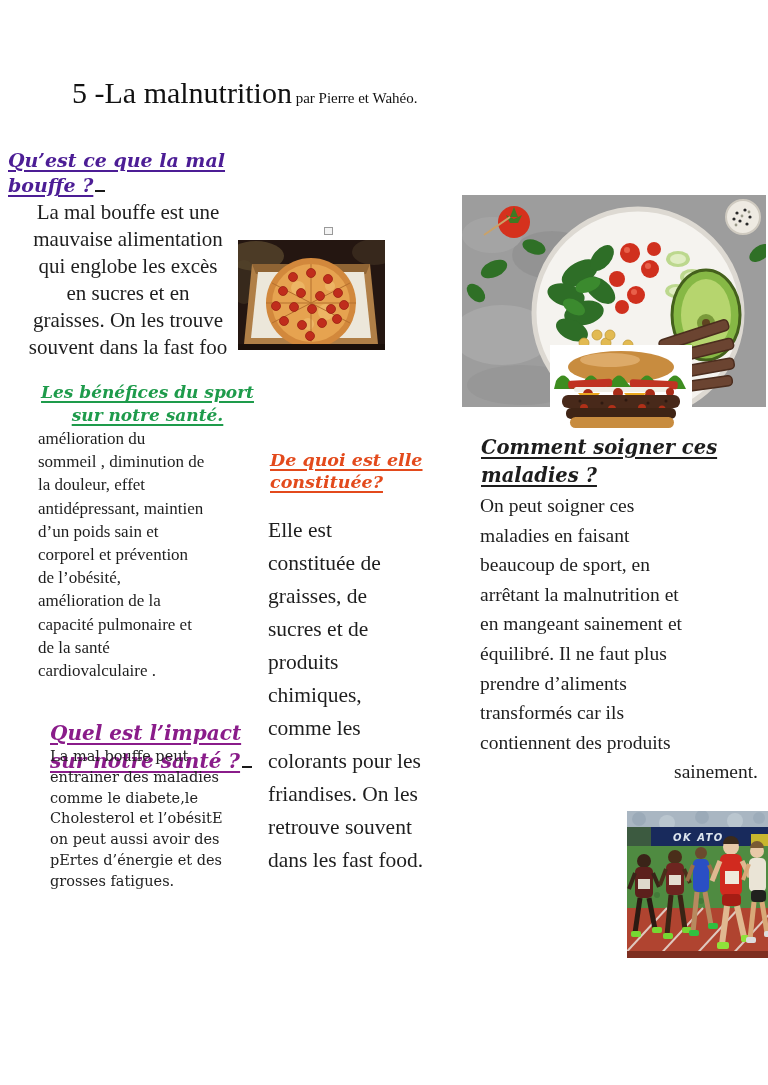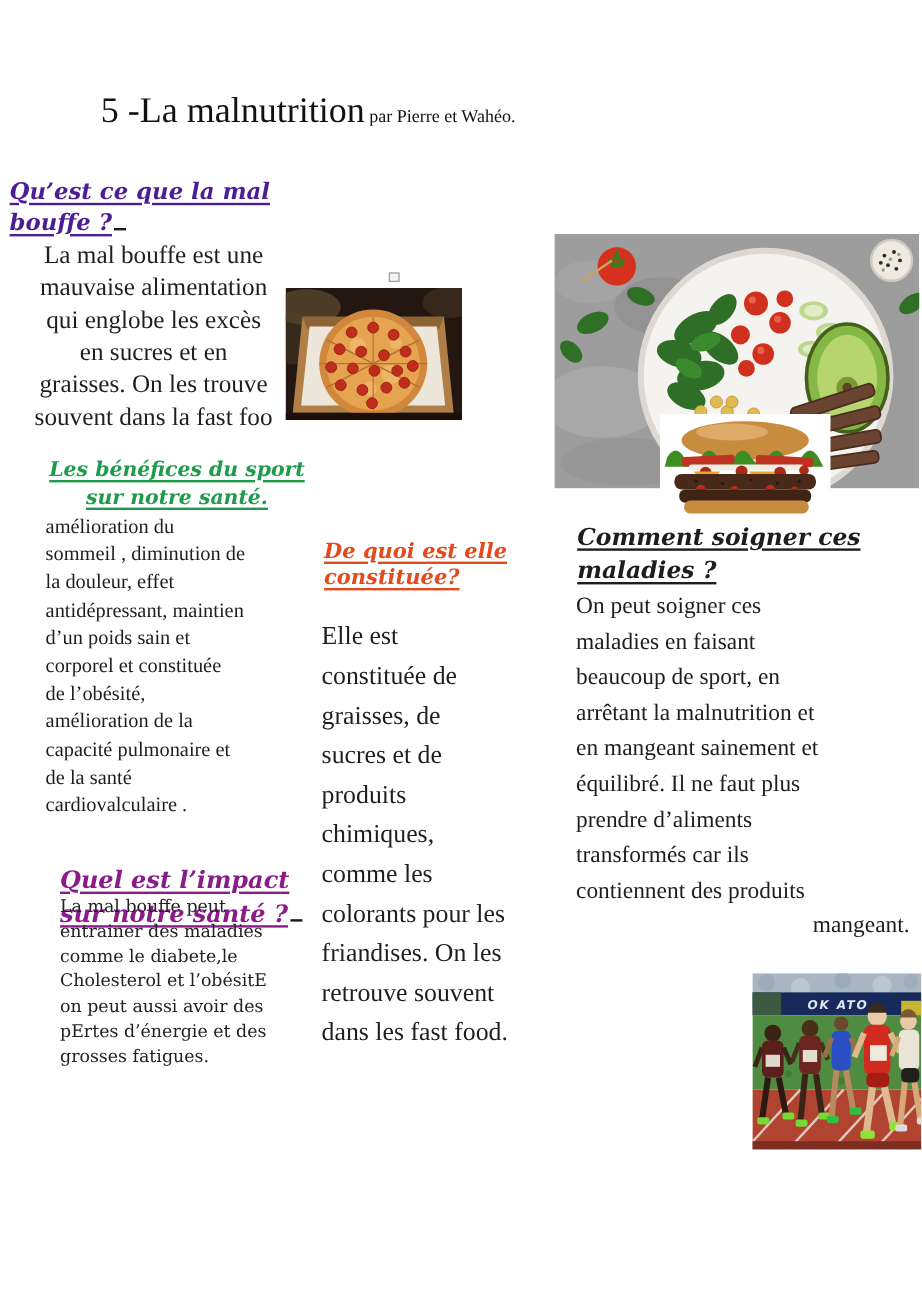--- a/index.html
+++ b/index.html
@@ -17,21 +17,21 @@
   .hd-orange{color:#e34a1c;font-size:17.5px;line-height:22px;}
   .hd-dark{color:#1d1d1d;font-size:19.5px;line-height:28px;}
   .tail::after{content:"";display:inline-block;width:10px;height:0.95em;
       border-bottom:2.5px solid #1a1a1a;margin-left:2px;}
   
   .b1{font-size:21px;line-height:27px;text-align:center;}
   .b2{font-size:17px;line-height:23.2px;}
   .b3{font-family:"DejaVu Serif",serif;font-size:14.5px;line-height:20.8px;color:#222;}
   .b4{font-size:21.5px;line-height:33px;margin-top:21px;}
   .b5{font-size:19.5px;line-height:29.6px;}
-  .title-main{font-size:30px;color:#111;margin-left:12px;}
+  .title-main{font-size:30px;color:#111;}
   .title-by{font-size:15px;color:#111;}
   .anchor-box{width:7px;height:6px;border:1px solid #9a9a9a;background:#f4f4f4;}
   svg{display:block;}
 </style>
 </head>
 <body>
 
 <div id="page">
 
   <div class="abs" style="left:72px;top:76px;width:560px;">
@@ -238,21 +238,21 @@
   </div>
 
   <div class="abs hd hd-green2" style="left:40px;top:381px;width:215px;text-align:center;">Les bénéfices du sport
 sur notre santé.</div>
 
   <div class="abs pre b2" style="left:38px;top:427px;width:225px;">amélioration du
 sommeil , diminution de
 la douleur, effet
 antidépressant, maintien
 d’un poids sain et
-corporel et constituée
+corporel et prévention
 de l’obésité,
 amélioration de la
 capacité pulmonaire et
 de la santé
 cardiovalculaire .</div>
 
   <div class="abs hd hd-purple tail" style="left:50px;top:688px;width:210px;margin-top:32px;">Quel est l’impact
 sur notre santé ?</div>
 
   <div class="abs pre b3" style="left:50px;top:746px;width:215px;">La mal bouffe peut
@@ -283,21 +283,21 @@
 
   <div class="abs pre b5" style="left:480px;top:491px;width:282px;">On peut soigner ces
 maladies en faisant
 beaucoup de sport, en
 arrêtant la malnutrition et
 en mangeant sainement et
 équilibré. Il ne faut plus
 prendre d’aliments
 transformés  car ils
 contiennent des produits</div>
-  <div class="abs b5" style="left:480px;top:757px;width:278px;text-align:right;">mangeant.</div>
+  <div class="abs b5" style="left:480px;top:757px;width:278px;text-align:right;">sainement.</div>
 
   <div class="abs" style="left:627px;top:811px;width:141px;height:147px;font-style:italic;" aria-label="photo-coureurs-athletisme">
     <svg width="141" height="147" viewBox="0 0 141 147">
       <rect width="141" height="30" fill="#a9b6c2"></rect>
       <g opacity="0.5">
         <circle cx="12" cy="8" r="7" fill="#8fa0b0"></circle>
           <circle cx="40" cy="12" r="8" fill="#ccd6dd"></circle>
         <circle cx="75" cy="6" r="7" fill="#8fa0b0"></circle>
           <circle cx="108" cy="10" r="8" fill="#ccd6dd"></circle>
         <circle cx="132" cy="7" r="6" fill="#93a4b4"></circle>

